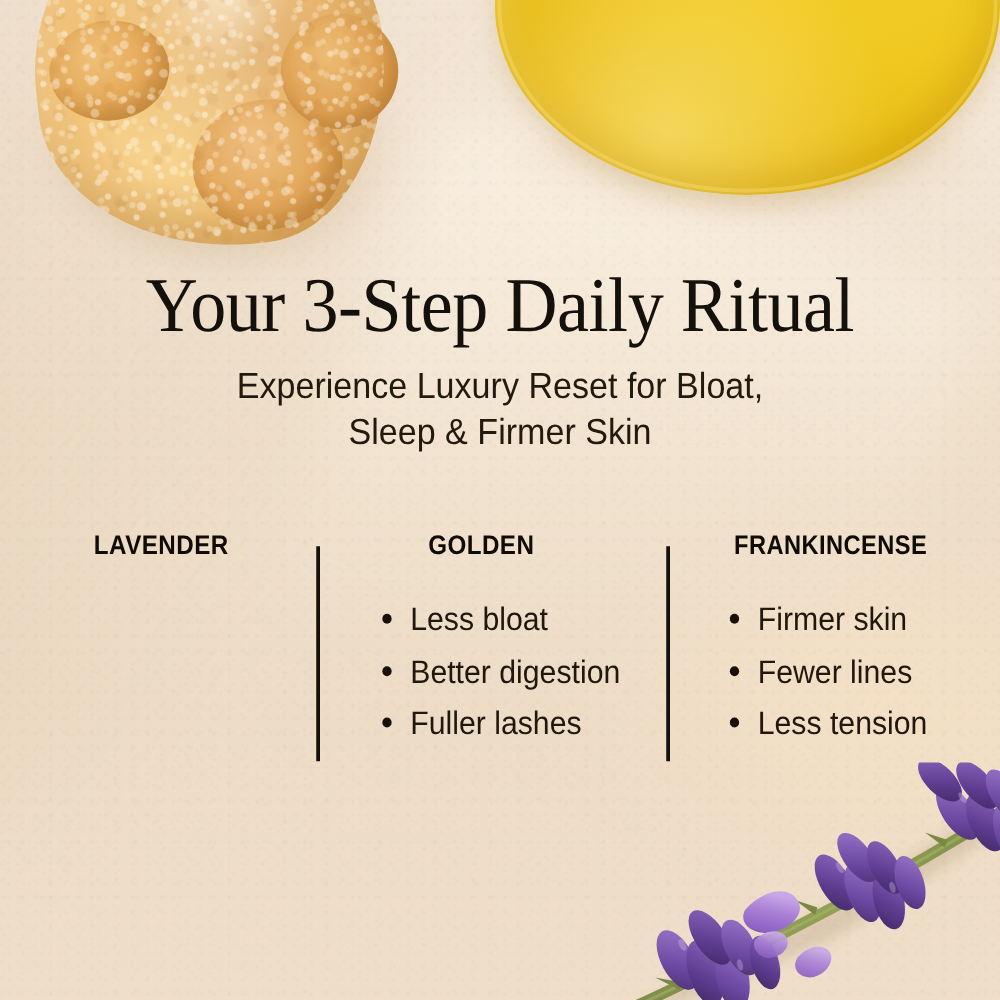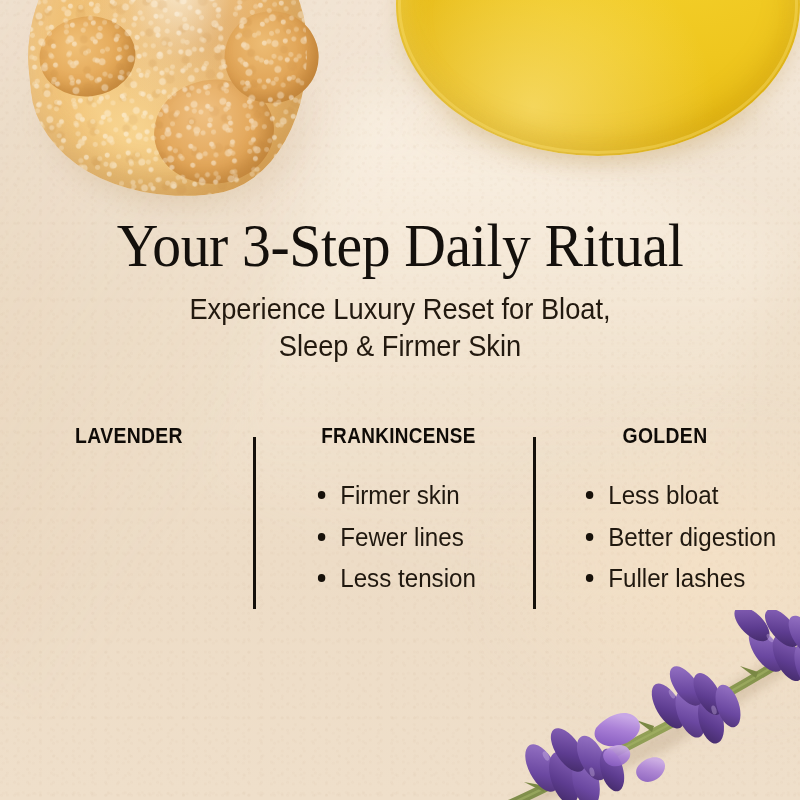--- a/index.html
+++ b/index.html
@@ -323,35 +323,35 @@
       <span>Sleep &amp; Firmer Skin</span>
     </p>
   </div>
 
   <div class="columns">
 
     <div class="col col-lavender">
       <h2 class="col-title">LAVENDER</h2>
     </div>
 
+    <div class="col col-golden">
+      <h2 class="col-title">GOLDEN</h2>
+      <ul class="benefit-list">
+        <li class="benefit-item">Less bloat</li>
+        <li class="benefit-item">Better digestion</li>
+        <li class="benefit-item">Fuller lashes</li>
+      </ul>
+    </div>
+
     <div class="col col-frankincense">
       <h2 class="col-title">FRANKINCENSE</h2>
       <ul class="benefit-list">
         <li class="benefit-item">Firmer skin</li>
         <li class="benefit-item">Fewer lines</li>
         <li class="benefit-item">Less tension</li>
-      </ul>
-    </div>
-
-    <div class="col col-golden">
-      <h2 class="col-title">GOLDEN</h2>
-      <ul class="benefit-list">
-        <li class="benefit-item">Less bloat</li>
-        <li class="benefit-item">Better digestion</li>
-        <li class="benefit-item">Fuller lashes</li>
       </ul>
     </div>
 
     <span class="divider divider-1"></span>
     <span class="divider divider-2"></span>
   </div>
 
   <svg class="sprig" viewBox="0 0 320 200" aria-hidden="true">
     <defs>
       <linearGradient id="stemGrad" x1="0" y1="1" x2="1" y2="0">

